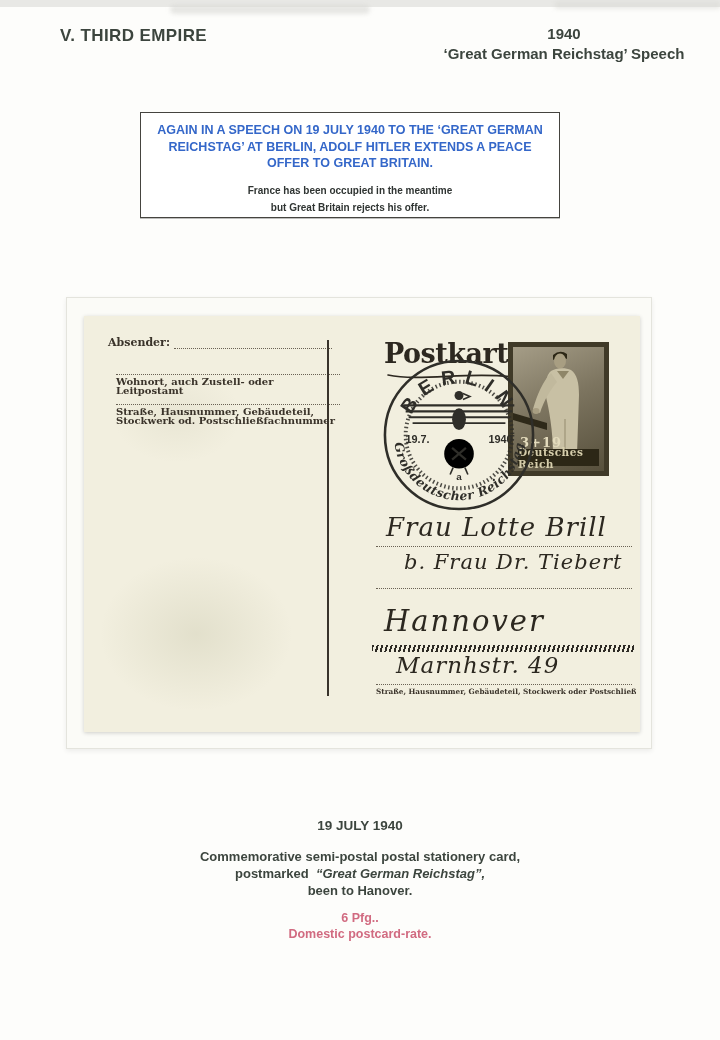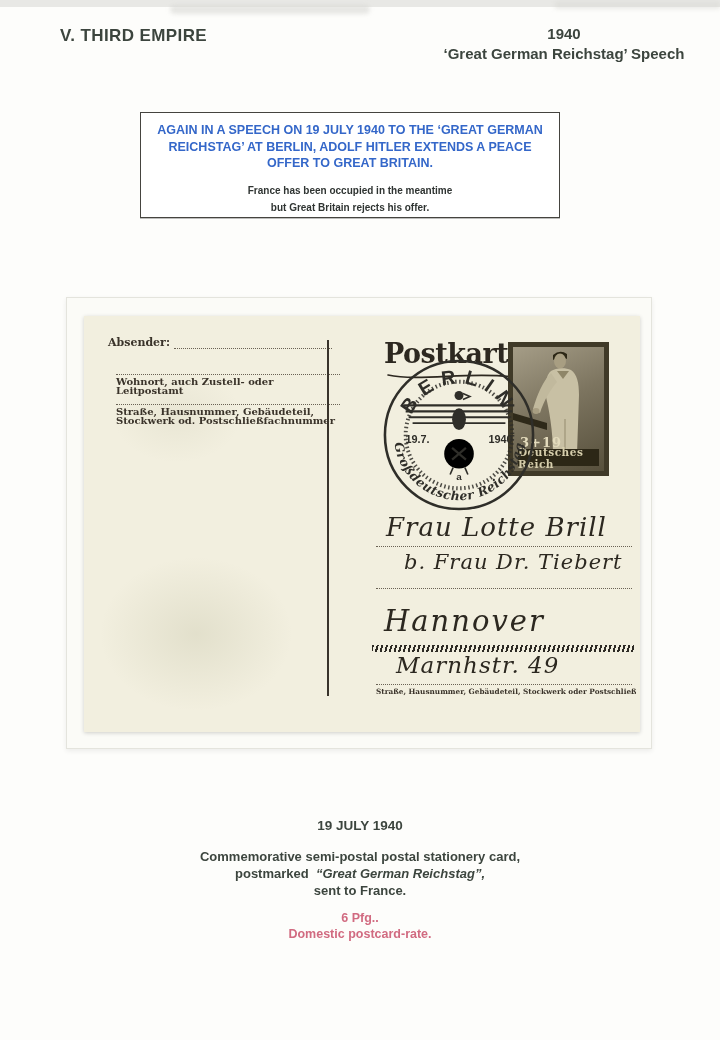--- a/index.html
+++ b/index.html
@@ -188,21 +188,21 @@
     <div class="dot-line dl3" data-interactable="false"></div>
     <div class="street-label" data-interactable="false">Straße, Hausnummer, Gebäudeteil, Stockwerk oder Postschließfachnummer</div>
 
   </div>
 
   <div class="caption-block" data-interactable="false">
     <div class="caption-date" data-interactable="false">19 JULY 1940</div>
     <div class="caption-desc" data-interactable="false">
       <div data-interactable="false">Commemorative semi-postal postal stationery card,</div>
       <div data-interactable="false"><span data-interactable="false">postmarked</span>&nbsp; <span class="q" data-interactable="false">“Great German Reichstag”,</span></div>
-      <div data-interactable="false">sent to France.</div>
+      <div data-interactable="false">been to Hanover.</div>
     </div>
     <div class="caption-rate" data-interactable="false">
       <div data-interactable="false">6 Pfg..</div>
       <div data-interactable="false">Domestic postcard-rate.</div>
     </div>
   </div>
 
 </div>
 
 </body></html>

